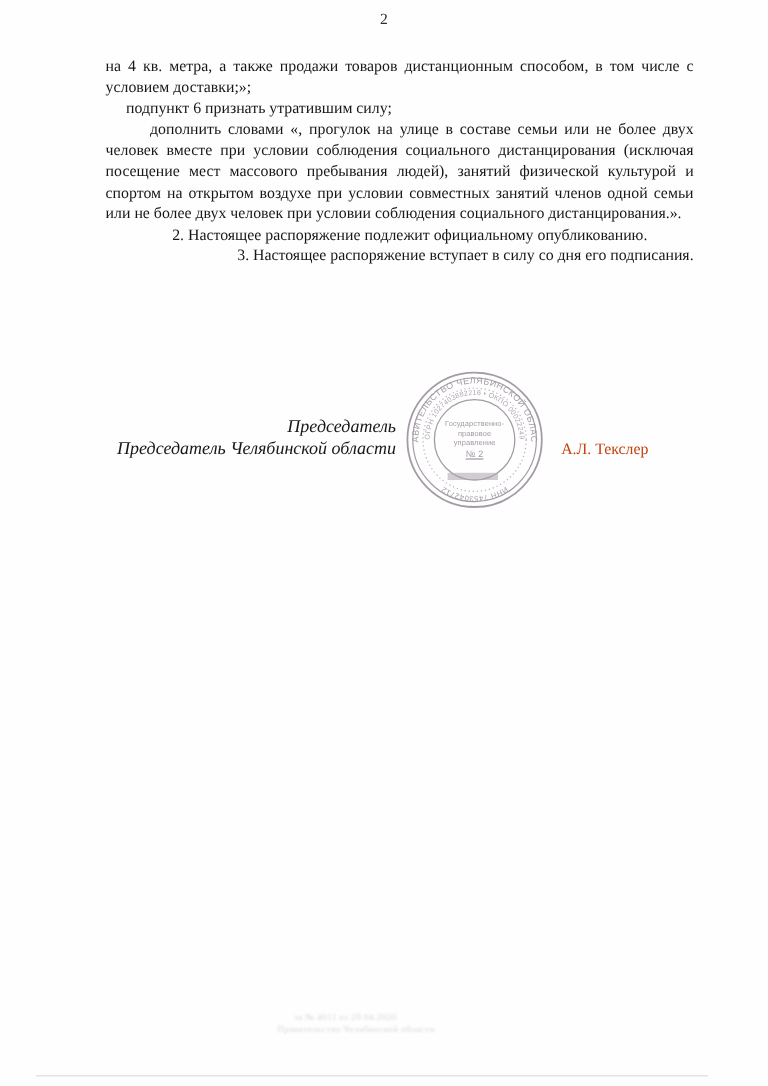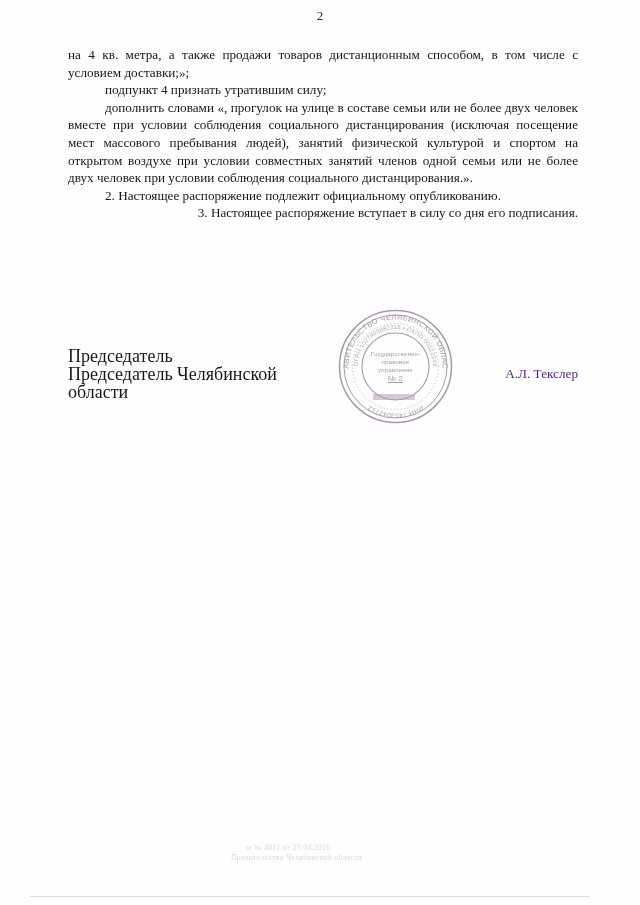--- a/index.html
+++ b/index.html
@@ -39,20 +39,21 @@
     line-height: 17.6px;
     color: #171717;
     margin: 0;
     text-align: justify;
     text-justify: inter-word;
     -webkit-hyphens: none;
     hyphens: none;
   }
   .para.justify-all {
     text-align-last: left;
+    margin-left: 20px;
   }
   .para.indent {
     text-indent: 37px;
   }
   .para.noindent {
     text-indent: 0;
   }
   .line-indent {
     font-size: 13.2px;
     line-height: 17.6px;
@@ -61,33 +62,34 @@
     padding-left: 37px;
     white-space: nowrap;
   }
 
   
   .sign-title {
     position: absolute;
     left: 68px;
     top: 347px;
     width: 262px;
-    text-align: left;
-    font-size: 18px;
+    text-align: right;
+    font-size: 15px;
     line-height: 18px;
     color: #171717;
+    font-style: italic;
   }
   .sign-name {
     position: absolute;
     left: 430px;
     top: 366px;
     width: 148px;
-    text-align: right;
+    text-align: center;
     font-size: 13.2px;
-    color: #4c1d95;
+    color: #c2410c;
   }
 
   
   .stamp {
     position: absolute;
     left: 336px;
     top: 307px;
     width: 119px;
     height: 119px;
     opacity: 0.62;
@@ -168,27 +170,27 @@
 <body>
 
 <div class="page">
 
   <div class="page-number">2</div>
 
   <div class="body-block" style="top:46px;">
 
     <p class="para justify-all noindent">на 4 кв. метра, а также продажи товаров дистанционным способом, в том числе с условием доставки;»;</p>
 
-    <p class="line-indent">подпункт 4 признать утратившим силу;</p>
+    <p class="line-indent">подпункт 6 признать утратившим силу;</p>
 
 
 
     <p class="para justify-all indent">дополнить словами «, прогулок на улице в составе семьи или не более двух человек вместе при условии соблюдения социального дистанцирования (исключая посещение мест массового пребывания людей), занятий физической культурой и спортом на открытом воздухе при условии совместных занятий членов одной семьи или не более двух человек при условии соблюдения социального дистанцирования.».</p>
 
-    <p class="para indent" style="text-align:left;">2. Настоящее распоряжение подлежит официальному опубликованию.</p>
+    <p class="para indent" style="text-align:center;">2. Настоящее распоряжение подлежит официальному опубликованию.</p>
 
     <p class="para indent" style="text-align:right;">3. Настоящее распоряжение вступает в силу со дня его подписания.</p>
   </div>
 
   <div class="sign-title">
     <div>Председатель</div>
     <div>Председатель Челябинской области</div>
   </div>
 
   <div class="sign-name">А.Л. Текслер</div>

